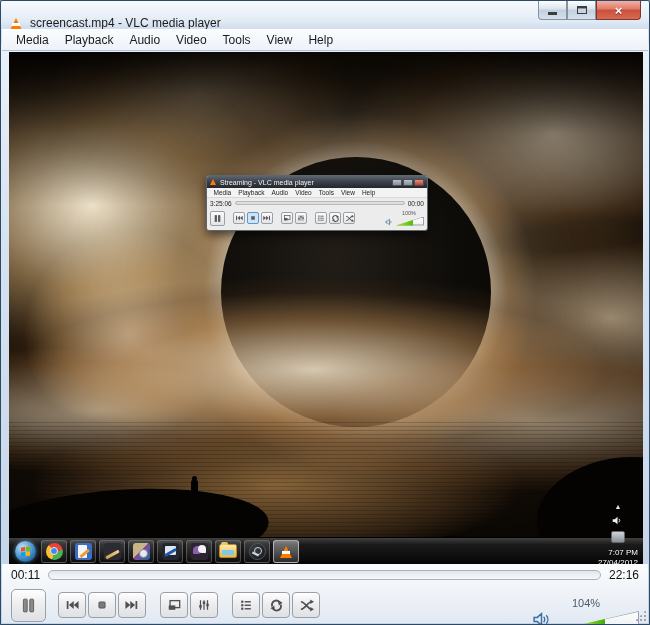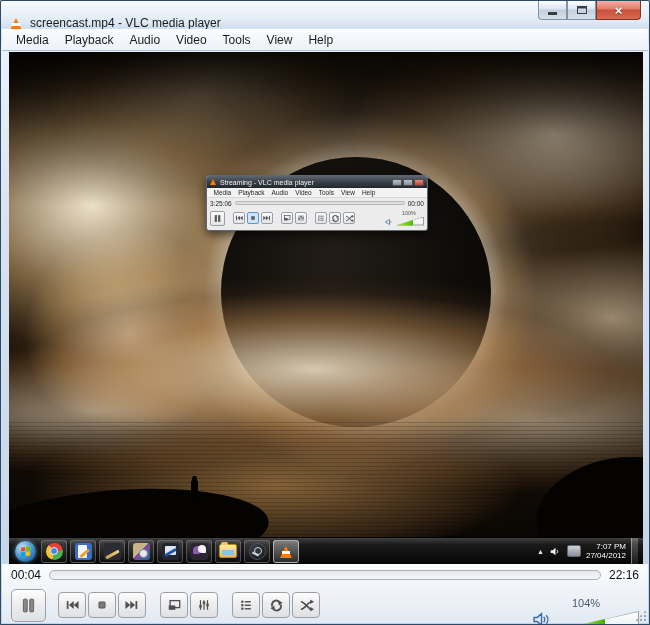--- a/index.html
+++ b/index.html
@@ -117,21 +117,21 @@
   .ic-msg::after{content:"";position:absolute;right:2px;top:2px;width:8px;height:8px;border-radius:50% 50% 10% 50%;background:#f2f2f2;}
   .ic-folder{width:18px;height:14px;position:relative;background:linear-gradient(180deg,#ffe9a8,#e8b84a);border-radius:2px;border:1px solid #b58a2a;}
   .ic-folder::before{content:"";position:absolute;left:1px;top:-3px;width:7px;height:3px;background:#e8c86a;border-radius:2px 2px 0 0;}
   .ic-folder::after{content:"";position:absolute;left:2px;bottom:2px;width:12px;height:5px;background:#7ec8e8;border-radius:1px;}
   .ic-steam{width:17px;height:17px;border-radius:50%;background:radial-gradient(circle at 35% 30%,#3a3f46,#121418);position:relative;border:1px solid #555;}
   .ic-steam::before{content:"";position:absolute;right:3px;top:3px;width:6px;height:6px;border-radius:50%;border:1.5px solid #cfd6dd;}
   .ic-steam::after{content:"";position:absolute;left:2px;bottom:4px;width:7px;height:2px;background:#cfd6dd;transform:rotate(25deg);}
   .ic-vlc{position:relative;width:14px;height:15px;}
   .ic-vlc::before{content:"";position:absolute;left:1px;bottom:1px;border-left:6px solid transparent;border-right:6px solid transparent;border-bottom:12px solid #ff7a00;}
   .ic-vlc::after{content:"";position:absolute;left:3px;bottom:5px;width:8px;height:3px;background:#fff;}
-  .tray{margin-left:auto;display:flex;align-items:center;gap:5px;color:#fff;padding-right:2px;}
+  .tray{margin-left:auto;display:flex;align-items:center;gap:5px;color:#fff;padding-right:2px;flex-direction:column;}
   .tray-arrow{font-size:7px;color:#e8e8e8;}
   .tray-ic{width:14px;height:12px;border-radius:2px;background:linear-gradient(180deg,#cfd4da,#8a9098);border:1px solid #666;}
   .clock{text-align:right;font-size:8px;line-height:9.5px;color:#fff;text-shadow:0 1px 1px #000;}
   .show-desktop{width:7px;height:27px;background:linear-gradient(180deg,rgba(255,255,255,.25),rgba(255,255,255,.08));border-left:1px solid rgba(255,255,255,.4);}
   
   .bottom-chrome{position:absolute;top:563px;left:1px;right:1px;bottom:1px;background:linear-gradient(180deg,#fbfcfd 0%,#eef2f7 55%,#e2e9f2 100%);}
   .seekrow{height:21px;display:flex;align-items:center;gap:8px;padding:0 9px;font-size:12px;color:#111;}
   .seek-track{flex:1;height:10px;border-radius:6px;border:1px solid #a8b2be;background:linear-gradient(180deg,#e3e7ec,#f6f8fa);overflow:hidden;position:relative;}
   .seek-fill{height:100%;border-radius:6px 0 0 6px;background:linear-gradient(180deg,#6cacе8,#3f8ad8 45%,#2f7cd0 55%,#3f8ad8);background:linear-gradient(180deg,#6cace8,#2f7cd0 55%,#3c86d4);}
   .ctrlrow{height:40px;display:flex;align-items:center;padding:0 9px;}
@@ -360,21 +360,21 @@
           <div>7:07 PM</div>
           <div>27/04/2012</div>
         </span>
         <span class="show-desktop"></span>
       </span>
     </div>
   </div>
 
   <div class="bottom-chrome">
     <div class="seekrow">
-      <span>00:04</span>
+      <span>00:11</span>
       <span class="seek-track">
         <span class="seek-fill" style="width: 29%;"></span>
       </span>
       <span>22:16</span>
     </div>
     <div class="ctrlrow">
       <span class="btn big">
         <svg viewBox="0 0 20 20" width="17" height="17">
             <rect x="4" y="2.5" width="4.5" height="15" rx="1" fill="#8a8a8a" stroke="#555" stroke-width="1"></rect>
             <rect x="11.5" y="2.5" width="4.5" height="15" rx="1" fill="#8a8a8a" stroke="#555" stroke-width="1"></rect>

